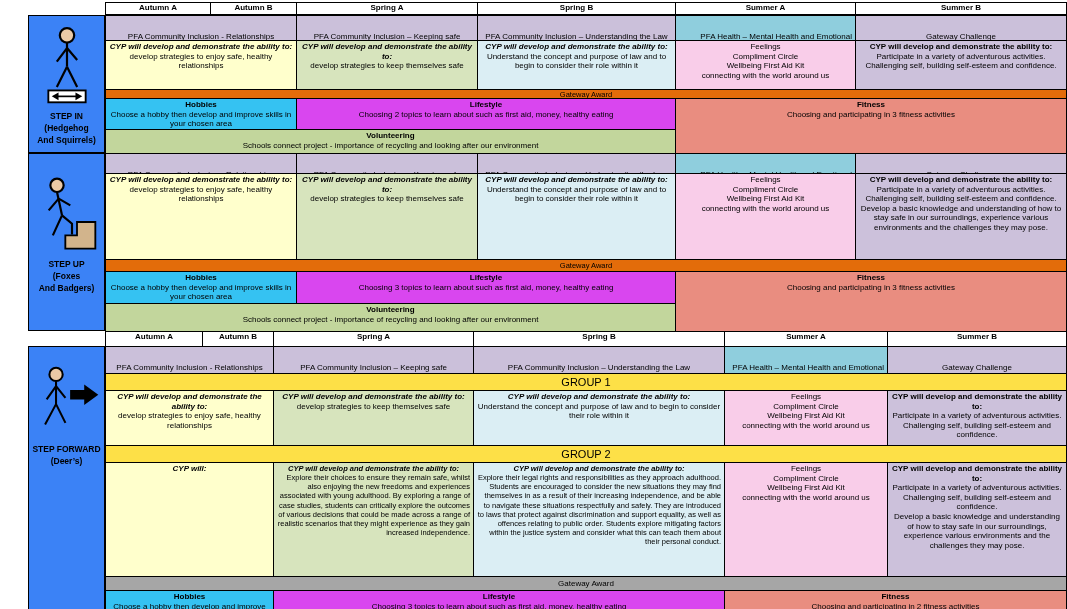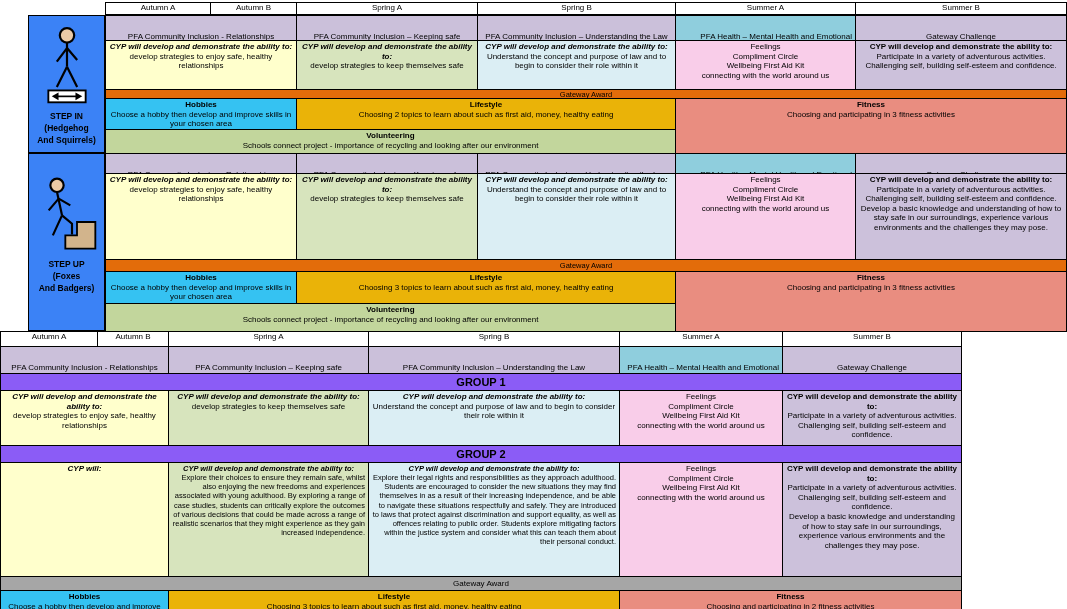--- a/index.html
+++ b/index.html
@@ -20,30 +20,30 @@
   .sec1{grid-template-rows:25px 49px 9px 31px 24px}
   .sec2{grid-template-rows:20px 86px 12px 32px 28px}
   .sec3{grid-template-rows:15px 27px 17px 55px 17px 114px 14px 31px}
   .c{border-right:1.5px solid #000;border-bottom:1.5px solid #000;box-sizing:border-box;
      overflow:hidden;font-size:8px;line-height:1.2;padding:1px 3px;text-align:center}
   .cs2{grid-column:span 2}.cs4{grid-column:span 4}.cs6{grid-column:span 6}.rs2{grid-row:span 2}
   .lav{background:#CBC0DA}.cyan{background:#8FCEDD}
   .yel{background:#FFFFCC}.grn{background:#D7E4BD}.blu{background:#DBEEF4}
   .pnk{background:#F9CDE9}.lavc{background:#CCC1DB}
   .org{background:#E36C0A}.gry{background:#A6A6A6}
-  .hob{background:#35C2F2}.lif{background:#eab308}
+  .hob{background:#35C2F2}.lif{background:#d946ef}
   .vol{background:#C2D69C}.fit{background:#E98D80}
-  .season{font-weight:normal;line-height:1.1}
+  .season{font-weight:bold;line-height:1.1}
   .subj{font-weight:normal;padding-top:16px}
   .tl{text-align:right}
   .head{display:block;font-weight:bold;font-style:italic}
   .headup{display:block;font-weight:bold}
   .bodytxt{display:block;white-space:pre-line}
   .gaward{font-weight:normal;font-size:7.5px;line-height:1;padding:1px 0}
-  .grouptitle{font-weight:bold;font-size:11px;line-height:1.3;background:#8b5cf6}
+  .grouptitle{font-weight:normal;font-size:11px;line-height:1.3;background:#fde047}
   .acttitle{display:block;font-weight:bold}
   .actbody{display:block;white-space:pre-line}
   .small{font-size:7.5px;line-height:1.22}
   svg{display:block}
 </style>
 </head>
 <body>
 
 <div>
   <div class="topsliver"></div>
@@ -192,20 +192,35 @@
         <span class="actbody">Choosing and participating in 3 fitness activities</span>
       </div>
       <div class="c vol cs4">
         <span class="acttitle">Volunteering</span>
         <span class="actbody">Schools connect project - importance of recycling and looking after our environment</span>
       </div>
     </div>
   </div>
 
   <div class="row" style="height:279px">
+    <div class="leftcol">
+      <div class="stepbox" style="padding-top:18px;top:15px">
+        <span>
+          <svg width="66" height="72" viewBox="0 0 84 92" fill="none" stroke="#000" stroke-width="2.6">
+            <circle cx="28" cy="12" r="8.5" fill="#EAC9A6"></circle>
+            <path d="M28 20.5 V50"></path>
+            <path d="M28 27 L16 44 M28 27 L40 42"></path>
+            <path d="M28 50 L14 76 M28 50 L40 74"></path>
+            <path d="M46 32 h18 v-7 l18 13 l-18 13 v-7 h-18 z" fill="#000" stroke="none"></path>
+          </svg>
+        </span>
+        <div class="steplabel">STEP FORWARD</div>
+        <div class="steplabel" style="margin-top:-7px">(Deer’s)</div>
+      </div>
+    </div>
     <div class="grid g3 sec3">
       <div class="c season">Autumn A</div>
       <div class="c season">Autumn B</div>
       <div class="c season">Spring A</div>
       <div class="c season">Spring B</div>
       <div class="c season">Summer A</div>
       <div class="c season">Summer B</div>
 
       <div class="c lav subj cs2">PFA Community Inclusion - Relationships</div>
       <div class="c lav subj">PFA Community Inclusion – Keeping safe</div>

